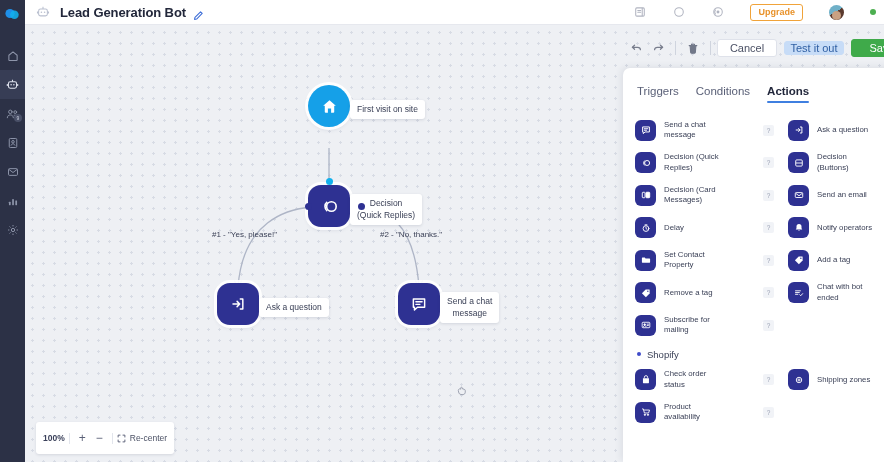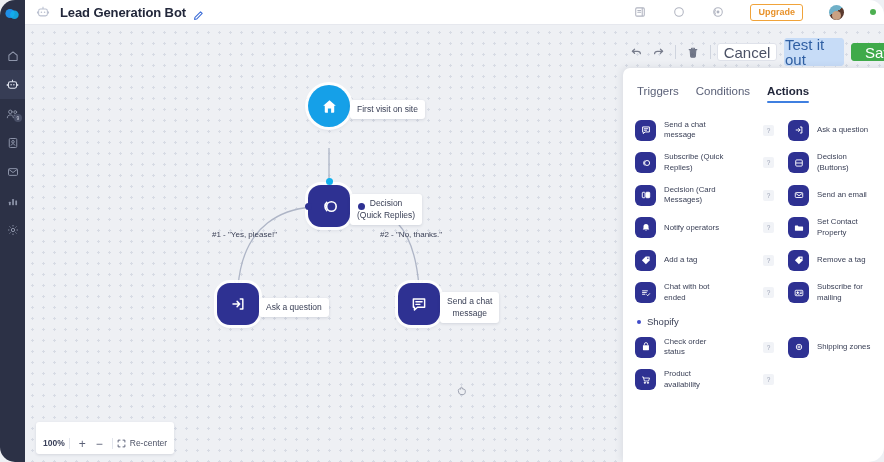--- a/index.html
+++ b/index.html
@@ -3,21 +3,21 @@
 <meta charset="utf-8">
 <style>
   * { box-sizing: border-box; margin:0; padding:0; }
   html,body { width:884px; height:462px; overflow:hidden; }
   body {
     font-family: "Liberation Sans", sans-serif;
     background:#eef0f4;
     color:#2c3146;
     -webkit-font-smoothing: antialiased;
   }
-  #app { position:relative; width:884px; height:462px; overflow:hidden;border-radius:15px; }
+  #app { position:relative; width:884px; height:462px; overflow:hidden; }
 
   
   .rail {
     position:absolute; left:0; top:0; width:25px; height:462px;
     background:#2c3146;
     display:flex; flex-direction:column; align-items:center;
   }
   .rail-logo { margin-top:3px; width:25px; height:22px; display:flex; align-items:center; justify-content:center; }
   .rail-items { margin-top:16px; display:flex; flex-direction:column; align-items:center; gap:0; width:25px; }
   .rail-item {
@@ -68,33 +68,33 @@
   }
 
   
   .toolbar {
     position:absolute; left:600px; top:13px;
     display:flex; align-items:center; gap:0;
   }
   .tb-icon { width:22px; height:20px; display:flex; align-items:center; justify-content:center; cursor:pointer; opacity:.72; }
   .tb-sep { width:1px; height:14px; background:#cfd4de; margin:0 6px; }
   .btn {
-    font-size:15px; border-radius:3px; line-height:1; cursor:pointer;
+    font-size:11px; border-radius:3px; line-height:1; cursor:pointer;
     display:flex; align-items:center; justify-content:center; font-weight:400;
   }
   .btn-cancel { width:60px; height:18px; background:#fff; border:1px solid #dfe2ea; color:#4b5165; }
-  .btn-test   { width:60px; height:28px; background:#c7dcf7; border:1px solid #c7dcf7; color:#2f5fa3; margin-left:7px; }
+  .btn-test   { width:60px; height:14px; background:#c7dcf7; border:1px solid #c7dcf7; color:#2f5fa3; margin-left:7px; }
   .btn-save   { width:62px; height:18px; background:#3faa4a; border:1px solid #3faa4a; color:#fff; margin-left:7px; }
 
   
   .zoombar {
     position:absolute; left:11px; bottom:8px;
     height:19px; background:#fff; border-radius:3px;
     box-shadow:0 1px 3px rgba(40,50,80,.13);
-    display:flex; align-items:flex-start; padding:16px 7px; gap:0;
+    display:flex; align-items:center; padding:16px 7px; gap:0;
     font-size:8.5px; color:#4b5165;
   }
   .zb-val { font-weight:600; color:#3a405a; }
   .zb-btn { width:17px; text-align:center; cursor:pointer; font-size:12px; color:#5b6178; line-height:1; }
   .zb-sep { width:1px; height:11px; background:#e2e5ec; margin:0 4px; }
   .zb-rec { display:flex; align-items:center; gap:4px; cursor:pointer; }
 
   
   .flow { position:absolute; inset:0; }
   .node { position:absolute; display:flex; flex-direction:row; align-items:center; }
@@ -410,21 +410,21 @@
           <span class="item-help">?</span>
         </div>
 
         <div class="item">
           <span class="item-ico">
             <svg width="12" height="12" viewBox="0 0 22 22" fill="none" stroke="#fff" stroke-width="1.8">
               <circle cx="13" cy="11" r="4.6"></circle>
                 <path d="M8.8 6.5A6 6 0 0 0 8.8 15.5"></path>
             </svg>
           </span>
-          <span class="item-lbl">Subscribe (Quick
+          <span class="item-lbl">Decision (Quick
 Replies)</span>
           <span class="item-help">?</span>
         </div>
 
         <div class="item">
           <span class="item-ico">
             <svg width="12" height="12" viewBox="0 0 22 22" fill="none" stroke="#fff" stroke-width="1.7" stroke-linejoin="round">
               <rect x="5" y="5.3" width="12" height="11.4" rx="1.8"></rect>
                 <path d="M5 11h12"></path>
             </svg>
@@ -450,20 +450,30 @@
           <span class="item-ico">
             <svg width="12" height="12" viewBox="0 0 22 22" fill="none" stroke="#fff" stroke-width="1.7" stroke-linejoin="round">
               <rect x="4.2" y="6.6" width="13.6" height="9" rx="1.6"></rect>
                 <path d="M5 8l6 4.4L17 8"></path>
             </svg>
           </span>
           <span class="item-lbl">Send an email</span>
           <span class="item-help">?</span>
         </div>
 
+        <div class="item">
+          <span class="item-ico">
+            <svg width="12" height="12" viewBox="0 0 22 22" fill="none" stroke="#fff" stroke-width="1.7" stroke-linecap="round">
+              <circle cx="11" cy="12" r="5.3"></circle>
+                <path d="M11 9.2V12l2 1.4M9.2 5.2h3.6"></path>
+            </svg>
+          </span>
+          <span class="item-lbl">Delay</span>
+          <span class="item-help">?</span>
+        </div>
 
         <div class="item">
           <span class="item-ico">
             <svg width="12" height="12" viewBox="0 0 22 22" fill="#fff">
               <path d="M11 3.8a4.6 4.6 0 0 0-4.6 4.6v3.1L5 13.6h12l-1.4-2.1V8.4A4.6 4.6 0 0 0 11 3.8z"></path>
               <path d="M9.3 15a1.8 1.8 0 0 0 3.4 0z"></path>
             </svg>
           </span>
           <span class="item-lbl">Notify operators</span>
           <span class="item-help">?</span>

